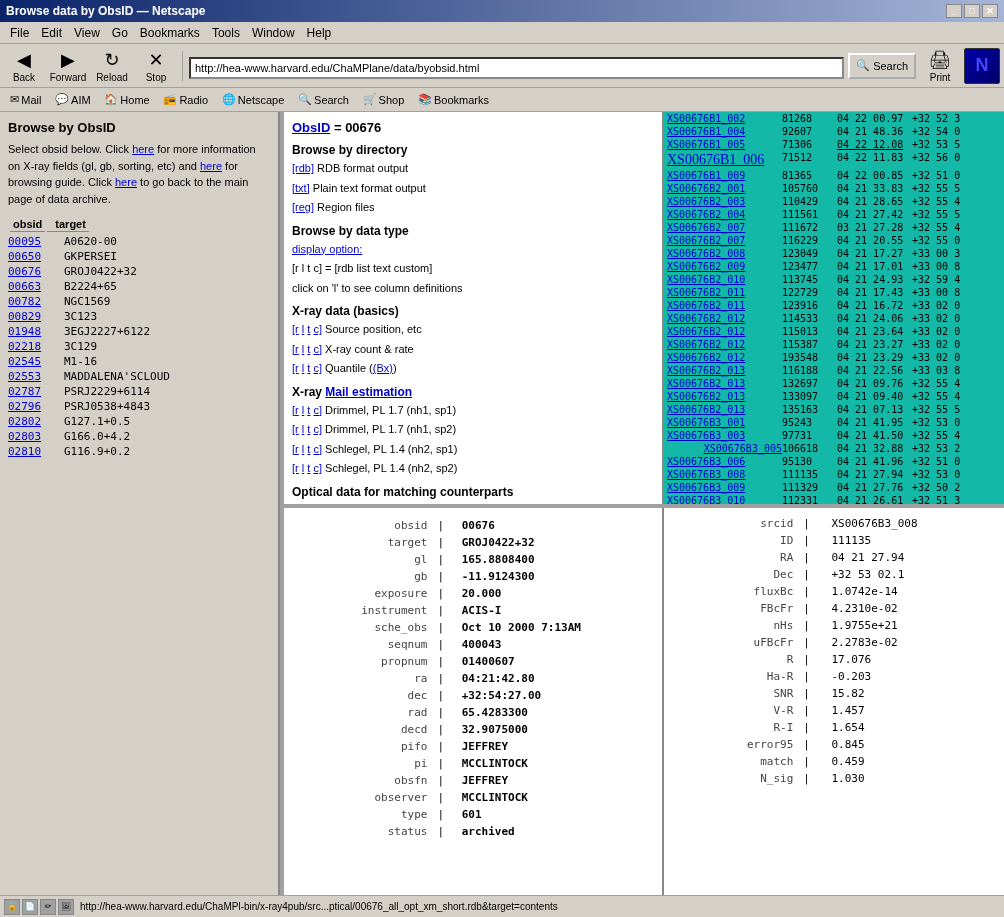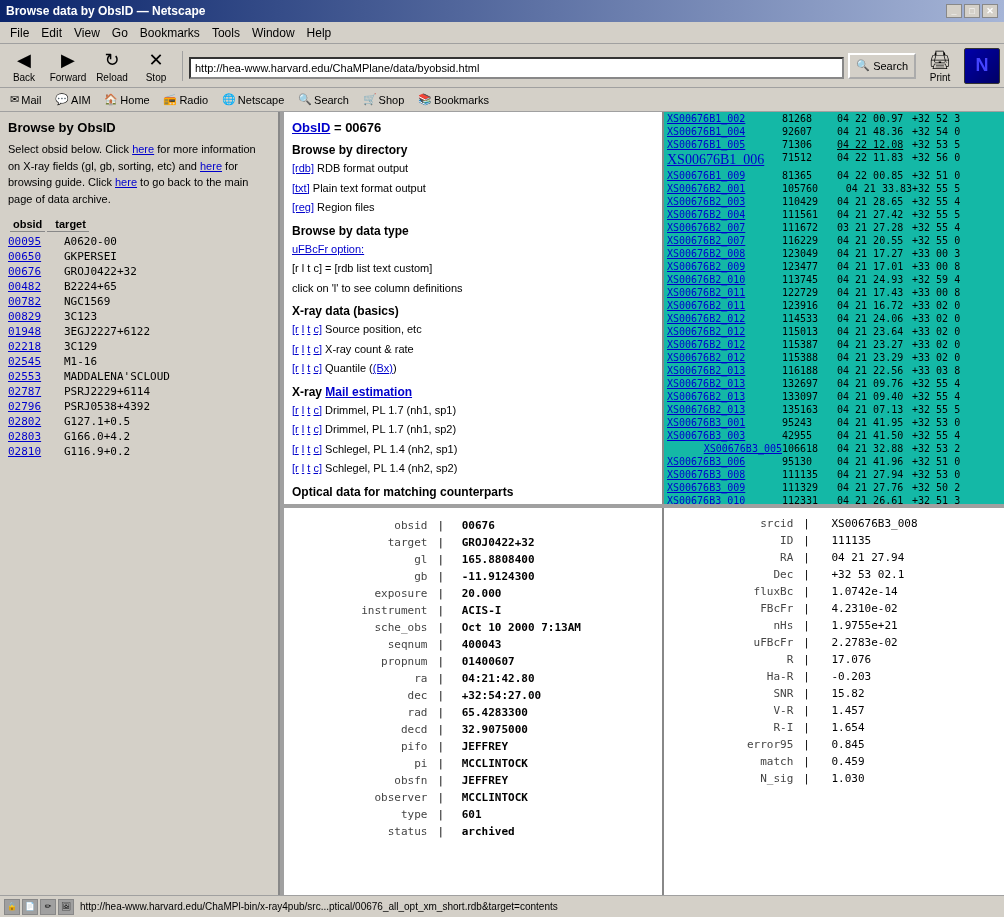--- a/index.html
+++ b/index.html
@@ -353,21 +353,21 @@
         </div>
         <div style="display: flex; font-size: 11px; padding: 1px 0px; font-family: monospace;">
           <a href="#" style="color:#0000cc; text-decoration:underline; min-width:50px; display:inline-block;">00650</a>
           <span style="padding-left:6px;">GKPERSEI</span>
         </div>
         <div style="display: flex; font-size: 11px; padding: 1px 0px; font-family: monospace;">
           <a href="#" style="color:#0000cc; text-decoration:underline; min-width:50px; display:inline-block;">00676</a>
           <span style="padding-left:6px;">GROJ0422+32</span>
         </div>
         <div style="display: flex; font-size: 11px; padding: 1px 0px; font-family: monospace;">
-          <a href="#" style="color:#0000cc; text-decoration:underline; min-width:50px; display:inline-block;">00482</a>
+          <a href="#" style="color:#0000cc; text-decoration:underline; min-width:50px; display:inline-block;">00663</a>
           <span style="padding-left:6px;">B2224+65</span>
         </div>
         <div style="display: flex; font-size: 11px; padding: 1px 0px; font-family: monospace;">
           <a href="#" style="color:#0000cc; text-decoration:underline; min-width:50px; display:inline-block;">00782</a>
           <span style="padding-left:6px;">NGC1569</span>
         </div>
         <div style="display: flex; font-size: 11px; padding: 1px 0px; font-family: monospace;">
           <a href="#" style="color:#0000cc; text-decoration:underline; min-width:50px; display:inline-block;">00829</a>
           <span style="padding-left:6px;">3C123</span>
         </div>
@@ -386,21 +386,21 @@
         <div style="display: flex; font-size: 11px; padding: 1px 0px; font-family: monospace;">
           <a href="#" style="color:#0000cc; text-decoration:underline; min-width:50px; display:inline-block;">02553</a>
           <span style="padding-left:6px;">MADDALENA'SCLOUD</span>
         </div>
         <div style="display: flex; font-size: 11px; padding: 1px 0px; font-family: monospace;">
           <a href="#" style="color:#0000cc; text-decoration:underline; min-width:50px; display:inline-block;">02787</a>
           <span style="padding-left:6px;">PSRJ2229+6114</span>
         </div>
         <div style="display: flex; font-size: 11px; padding: 1px 0px; font-family: monospace;">
           <a href="#" style="color:#0000cc; text-decoration:underline; min-width:50px; display:inline-block;">02796</a>
-          <span style="padding-left:6px;">PSRJ0538+4392</span>
+          <span style="padding-left:6px;">PSRJ0538+4843</span>
         </div>
         <div style="display: flex; font-size: 11px; padding: 1px 0px; font-family: monospace;">
           <a href="#" style="color:#0000cc; text-decoration:underline; min-width:50px; display:inline-block;">02802</a>
           <span style="padding-left:6px;">G127.1+0.5</span>
         </div>
         <div style="display: flex; font-size: 11px; padding: 1px 0px; font-family: monospace;">
           <a href="#" style="color:#0000cc; text-decoration:underline; min-width:50px; display:inline-block;">02803</a>
           <span style="padding-left:6px;">G166.0+4.2</span>
         </div>
         <div style="display: flex; font-size: 11px; padding: 1px 0px; font-family: monospace;">
@@ -427,21 +427,21 @@
         </p>
         <p>
           <a href="#">[txt]</a> <span>Plain text format output</span>
         </p>
         <p>
           <a href="#">[reg]</a> <span>Region files</span>
         </p>
 
         <h3>Browse by data type</h3>
         <p>
-          <a href="#">uFBcFr option:</a>
+          <a href="#">display option:</a>
         </p>
         <p>[r l t c] = [rdb list text custom]</p>
         <p>click on 'l' to see column definitions</p>
 
         <h3>X-ray data (basics)</h3>
         <p>
           <a href="#">[r</a> <a href="#">l</a> <a href="#">t</a> <a href="#">c]</a> <span>Source position, etc</span>
         </p>
         <p>
           <a href="#">[r</a> <a href="#">l</a> <a href="#">t</a> <a href="#">c]</a> <span>X-ray count &amp; rate</span>
@@ -498,21 +498,21 @@
           </div>
           <div class="data-row">
             <a href="#" style="color:#0000cc; text-decoration:underline; min-width:115px; display:inline-block; font-size:10px;">XS00676B1_009</a>
             <span style="min-width:55px; display:inline-block;">81365</span>
             <span style="min-width:75px; display:inline-block;">04 22 00.85</span>
             <span>+32 51 0</span>
           </div>
           <div class="data-row">
             <a href="#" style="color:#0000cc; text-decoration:underline; min-width:115px; display:inline-block; font-size:10px;">XS00676B2_001</a>
             <span style="min-width:55px; display:inline-block;">105760</span>
-            <span style="min-width:75px; display:inline-block;text-align:right;">04 21 33.83</span>
+            <span style="min-width:75px; display:inline-block;">04 21 33.83</span>
             <span>+32 55 5</span>
           </div>
           <div class="data-row">
             <a href="#" style="color:#0000cc; text-decoration:underline; min-width:115px; display:inline-block; font-size:10px;">XS00676B2_003</a>
             <span style="min-width:55px; display:inline-block;">110429</span>
             <span style="min-width:75px; display:inline-block;">04 21 28.65</span>
             <span>+32 55 4</span>
           </div>
           <div class="data-row">
             <a href="#" style="color:#0000cc; text-decoration:underline; min-width:115px; display:inline-block; font-size:10px;">XS00676B2_004</a>
@@ -575,21 +575,21 @@
             <span>+33 02 0</span>
           </div>
           <div class="data-row">
             <a href="#" style="color:#0000cc; text-decoration:underline; min-width:115px; display:inline-block; font-size:10px;">XS00676B2_012</a>
             <span style="min-width:55px; display:inline-block;">115387</span>
             <span style="min-width:75px; display:inline-block;">04 21 23.27</span>
             <span>+33 02 0</span>
           </div>
           <div class="data-row">
             <a href="#" style="color:#0000cc; text-decoration:underline; min-width:115px; display:inline-block; font-size:10px;">XS00676B2_012</a>
-            <span style="min-width:55px; display:inline-block;">115388</span>
+            <span style="min-width:55px; display:inline-block;">193548</span>
             <span style="min-width:75px; display:inline-block;">04 21 23.29</span>
             <span>+33 02 0</span>
           </div>
           <div class="data-row">
             <a href="#" style="color:#0000cc; text-decoration:underline; min-width:115px; display:inline-block; font-size:10px;">XS00676B2_013</a>
             <span style="min-width:55px; display:inline-block;">116188</span>
             <span style="min-width:75px; display:inline-block;">04 21 22.56</span>
             <span>+33 03 8</span>
           </div>
           <div class="data-row">
@@ -611,21 +611,21 @@
             <span>+32 55 5</span>
           </div>
           <div class="data-row">
             <a href="#" style="color:#0000cc; text-decoration:underline; min-width:115px; display:inline-block; font-size:10px;">XS00676B3_001</a>
             <span style="min-width:55px; display:inline-block;">95243</span>
             <span style="min-width:75px; display:inline-block;">04 21 41.95</span>
             <span>+32 53 0</span>
           </div>
           <div class="data-row">
             <a href="#" style="color:#0000cc; text-decoration:underline; min-width:115px; display:inline-block; font-size:10px;">XS00676B3_003</a>
-            <span style="min-width:55px; display:inline-block;">42955</span>
+            <span style="min-width:55px; display:inline-block;">97731</span>
             <span style="min-width:75px; display:inline-block;">04 21 41.50</span>
             <span>+32 55 4</span>
           </div>
           <div class="data-row">
             <a href="#" style="color:#0000cc; text-decoration:underline; min-width:115px; display:inline-block; font-size:10px;text-align:right;">XS00676B3_005</a>
             <span style="min-width:55px; display:inline-block;">106618</span>
             <span style="min-width:75px; display:inline-block;">04 21 32.88</span>
             <span>+32 53 2</span>
           </div>
           <div class="data-row">

